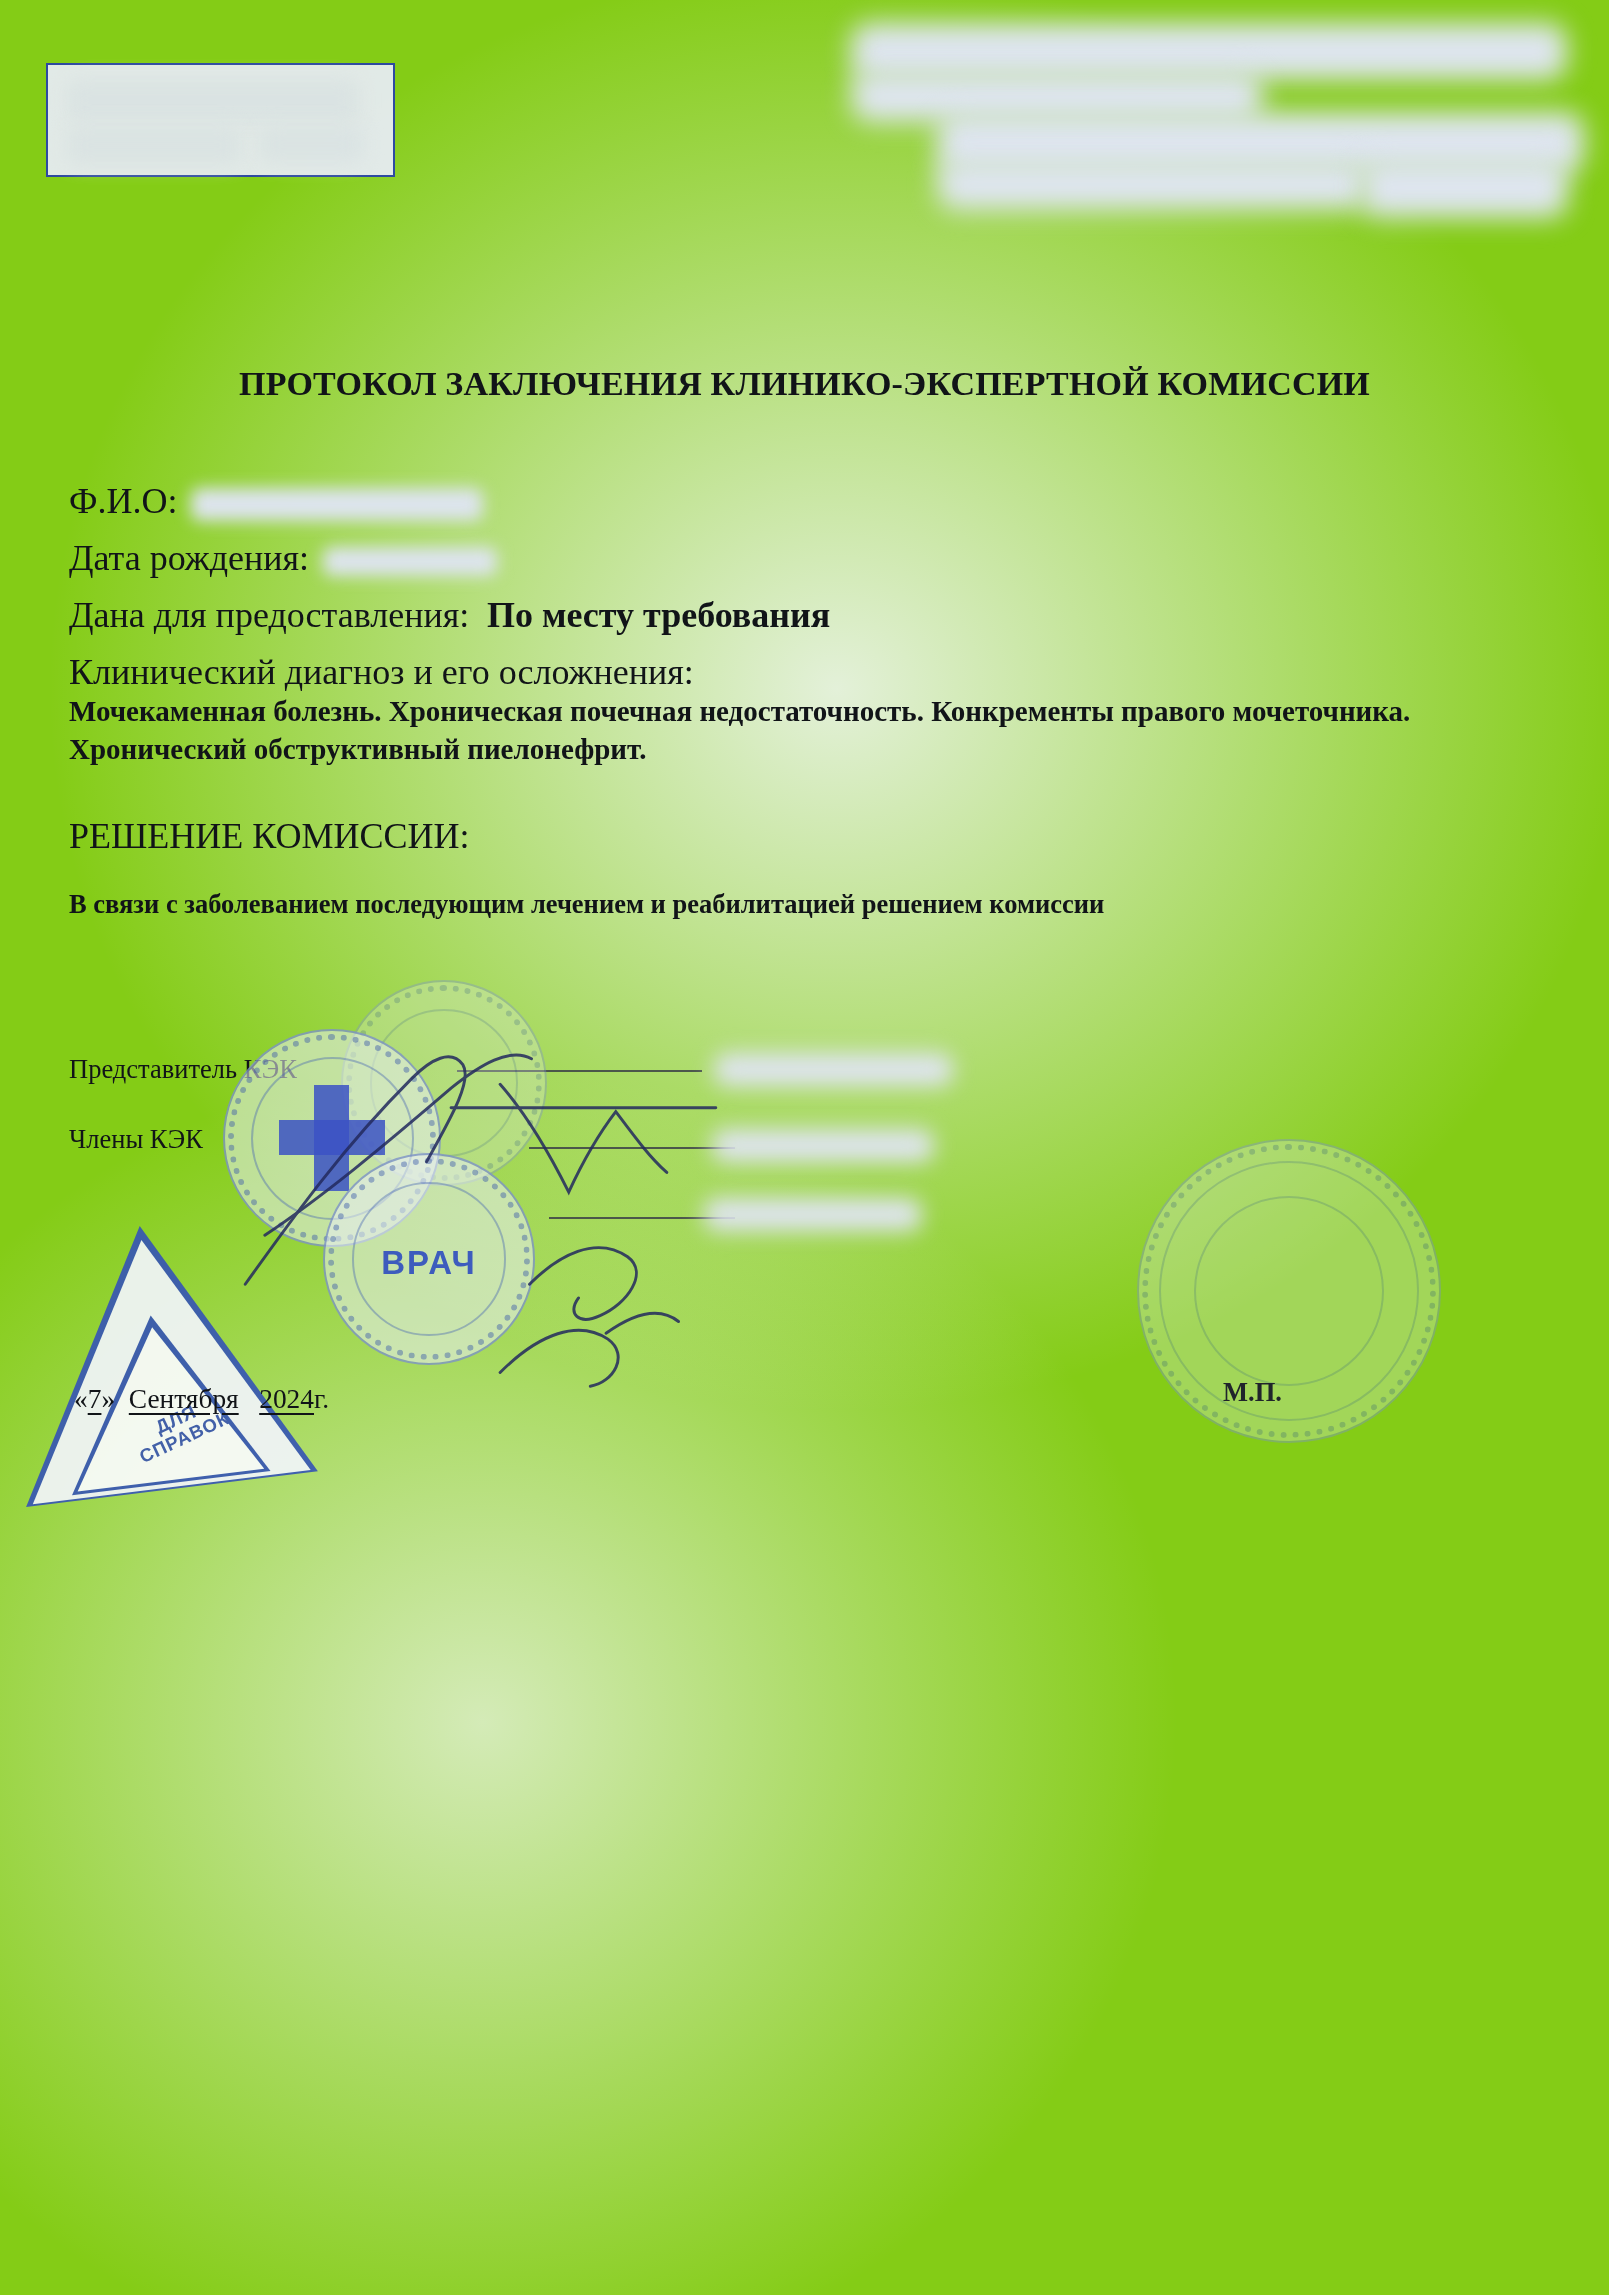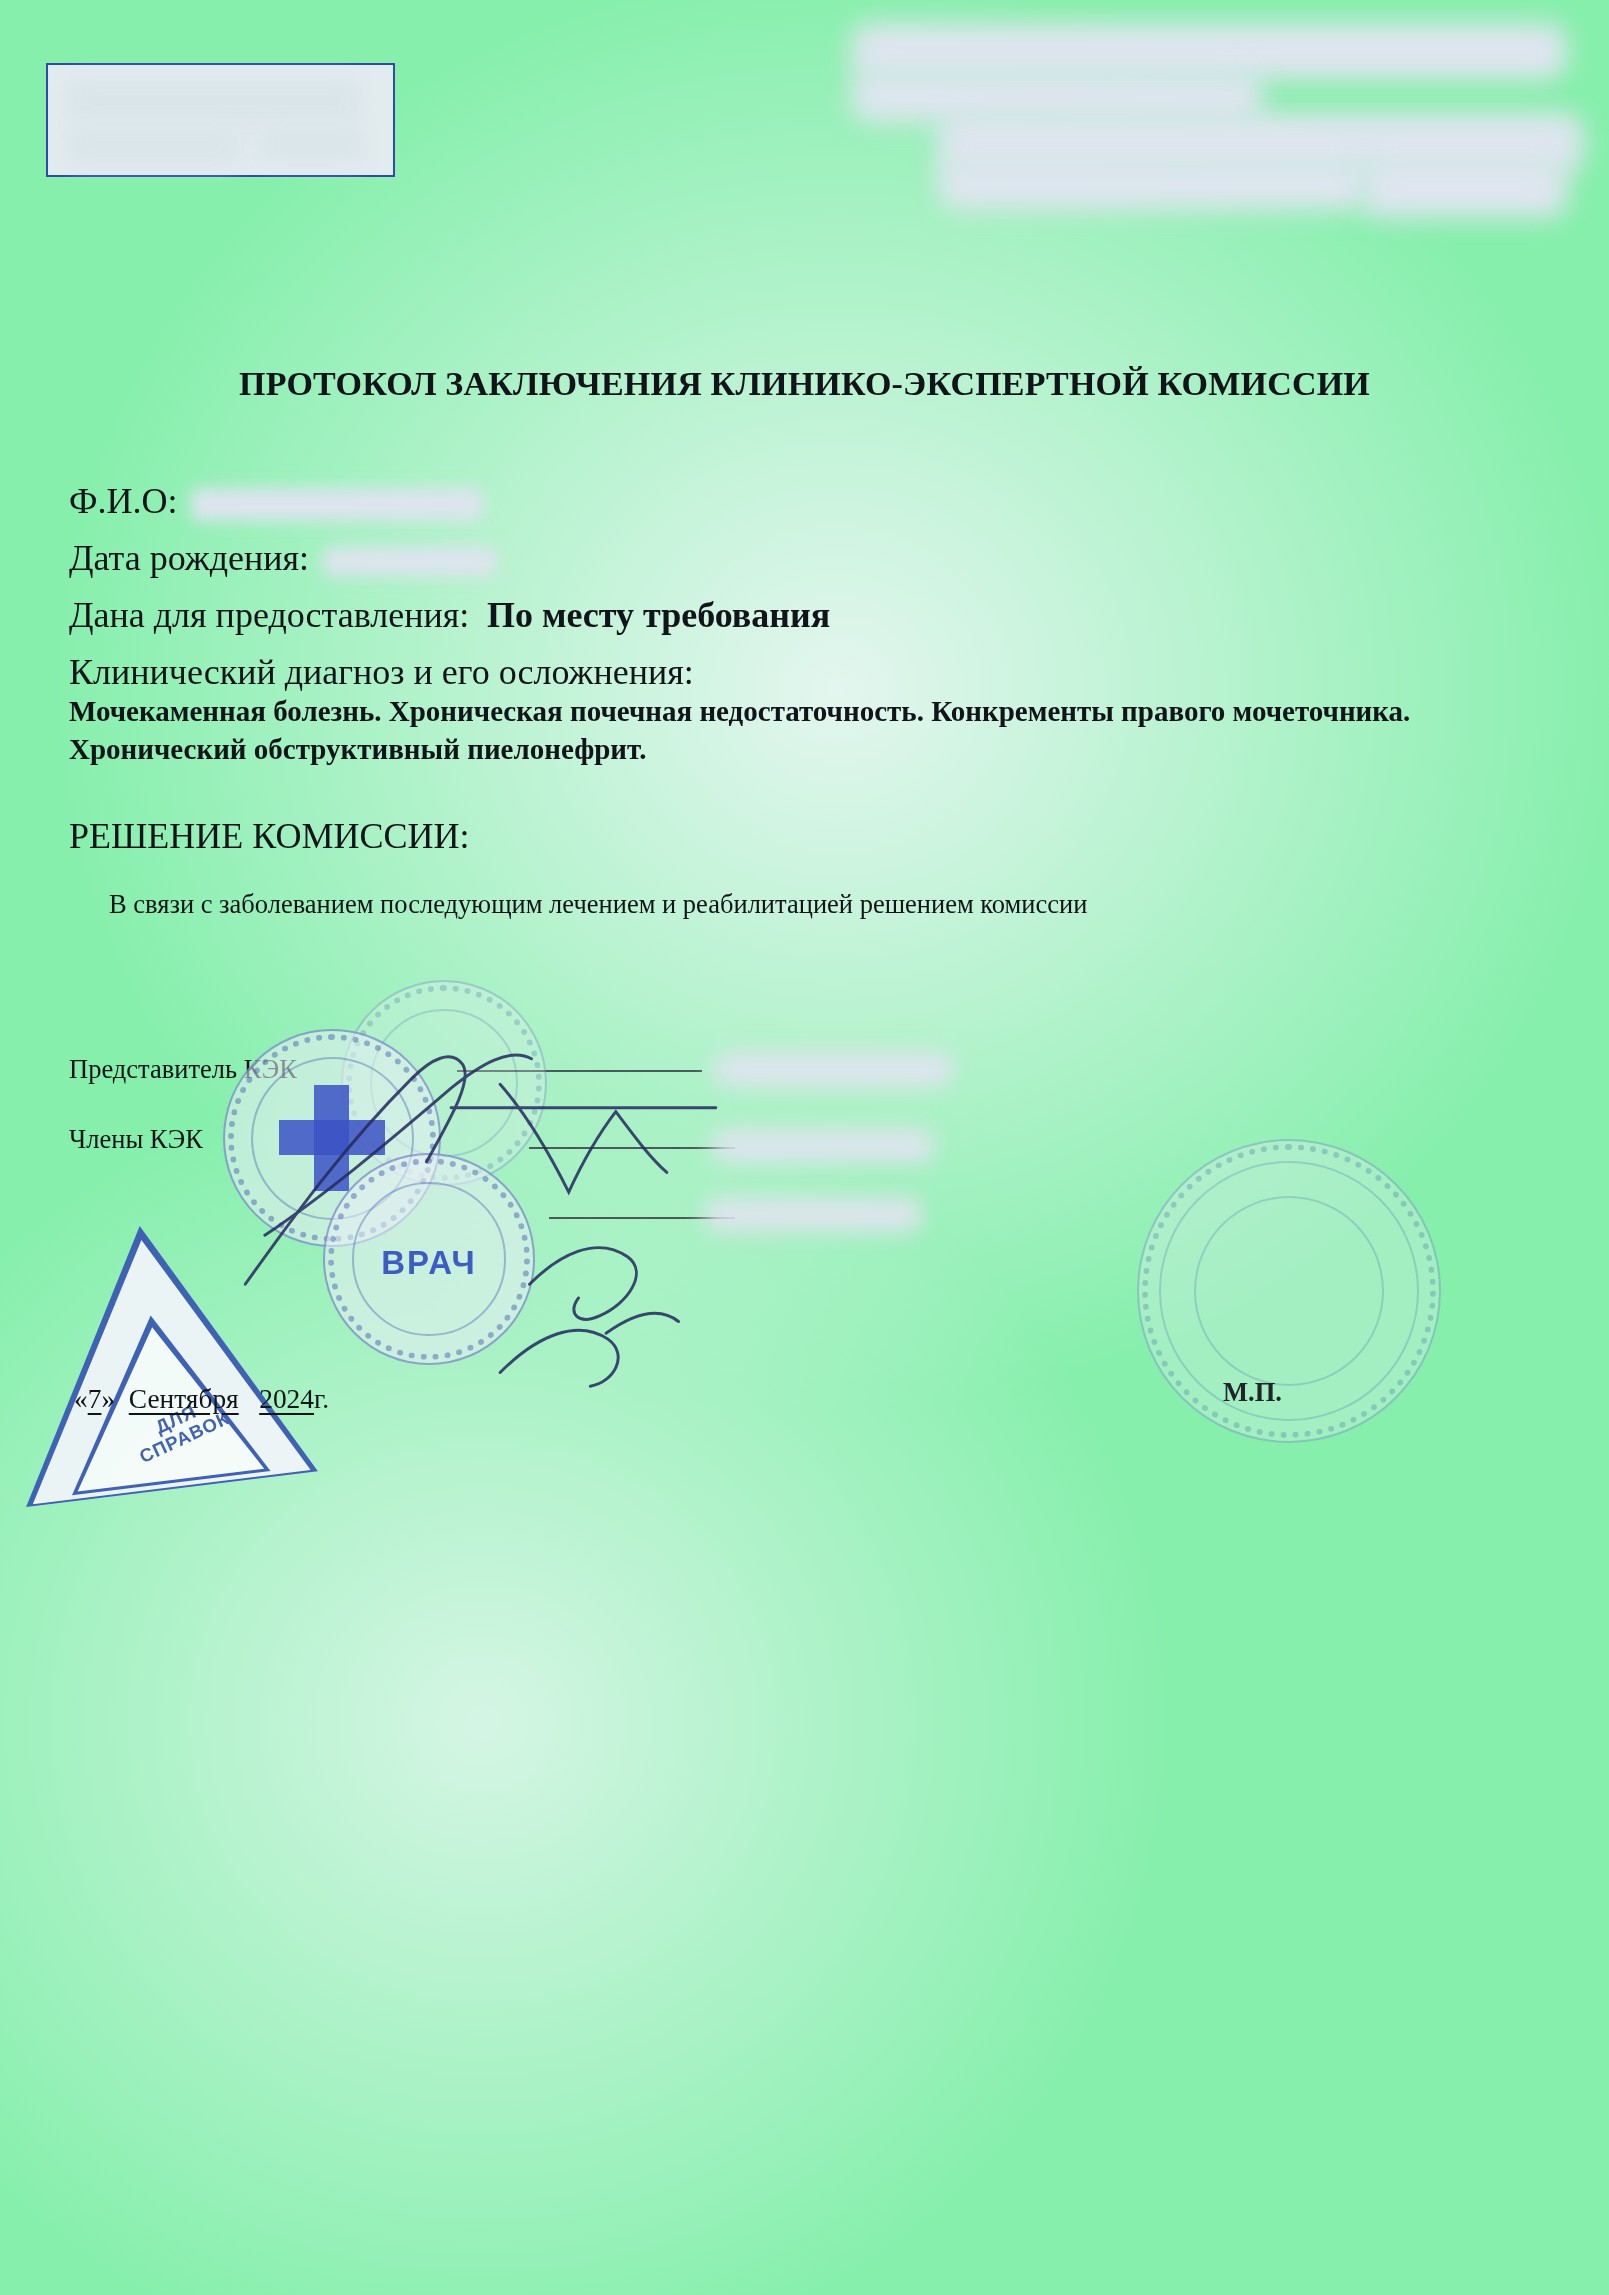--- a/index.html
+++ b/index.html
@@ -5,21 +5,21 @@
 <style>
   html, body {
     margin: 0;
     padding: 0;
     background: #ffffff;
   }
   .page {
     position: relative;
     width: 1609px;
     height: 2296px;
-    background: #86efac;
+    background: #84cc16;
     overflow: hidden;
     font-family: "Liberation Serif", "DejaVu Serif", serif;
     color: #111418;
     -webkit-font-smoothing: antialiased;
   }
 
   
   .scan-tint {
     position: absolute;
     inset: 0;
@@ -116,23 +116,22 @@
     width: 1490px;
     font-size: 29px;
     font-weight: 700;
     line-height: 1.32;
   }
 
   .decision-line {
     position: absolute;
     left: 69px;
     font-size: 26.5px;
-    font-weight: 400;
+    font-weight: 700;
     white-space: nowrap;
-    margin-left: 40px;
   }
 
   
   .sig-row { position: absolute; left: 69px; font-size: 26.5px; white-space: nowrap; }
   .sig-rule {
     position: absolute;
     height: 2px;
     background: #3b3f46;
     opacity: .85;
   }

